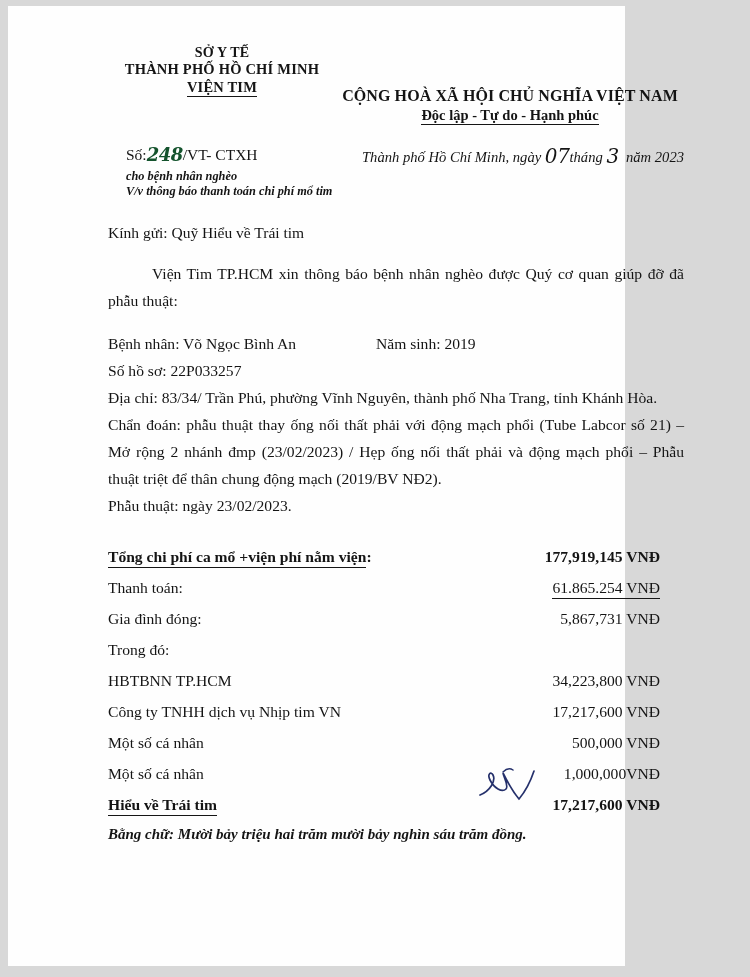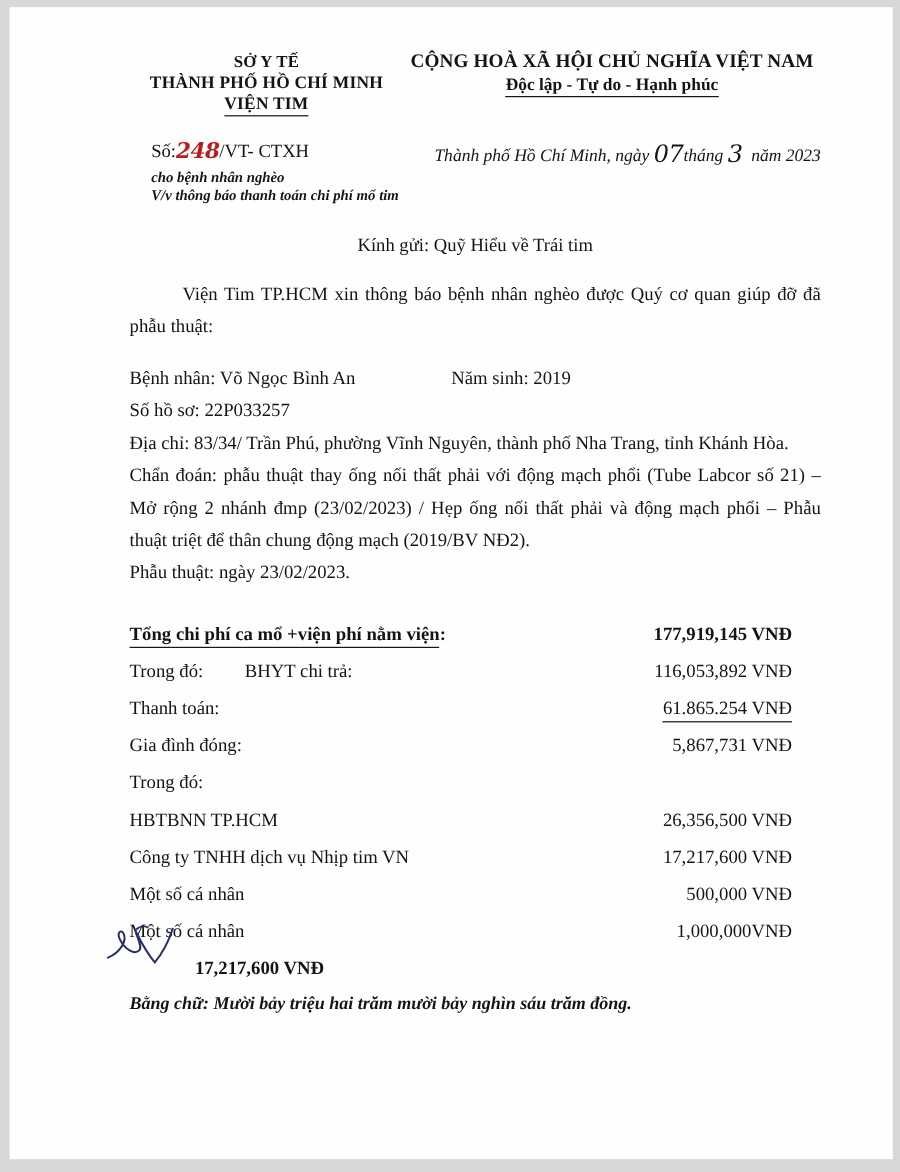--- a/index.html
+++ b/index.html
@@ -5,35 +5,35 @@
   html,body{margin:0;padding:0;}
   body{
     width:750px;height:977px;
     background:#d8d8d8;
     font-family:"Liberation Serif","DejaVu Serif",serif;
     overflow:hidden;
   }
   .page{
     position:absolute;
     left:8px;top:6px;
-    width:736px;height:960px;
+    width:617px;height:960px;
     background:#fefefe;
     box-sizing:border-box;
   }
   .sheet{
     position:absolute;
     left:100px;top:36px;
     width:576px;
     color:#141414;
   }
 
   
   .hdr{display:flex;align-items:flex-start;}
   .hdr-left{width:228px;text-align:center;padding-top:2px;}
-  .hdr-right{flex:1;text-align:center;}
+  .hdr-right{flex:1;text-align:center;margin-top:44px;}
   .org1,.org2,.org3{
     font-weight:bold;font-size:14.5px;line-height:17px;letter-spacing:.2px;
   }
   .org1{font-size:14px;}
   .org3{display:inline-block;border-bottom:1.3px solid #151515;padding-bottom:0px;}
   .nation{
     font-weight:bold;font-size:16px;line-height:19px;letter-spacing:.1px;
   }
   .motto{
     font-weight:bold;font-size:14.5px;line-height:18px;
@@ -41,40 +41,40 @@
   }
 
   
   .row2{display:flex;align-items:flex-start;margin-top:19px;}
   .numblk{width:250px;padding-left:18px;}
   .numline{font-size:15.5px;line-height:19px;white-space:nowrap;}
   .hand{
     font-family:"DejaVu Serif",serif;
     font-style:italic;font-weight:bold;
     font-size:18px;
-    color:#b91c1c;
+    color:#14532d;
     letter-spacing:-.5px;
     position:relative;top:1px;
   }
   .subject{
     font-style:italic;font-weight:bold;font-size:12.3px;line-height:14.5px;
     margin-top:5px;
   }
   .dateblk{flex:1;text-align:left;padding-top:2px;}
   .dateline{
     font-style:italic;font-size:14.6px;line-height:18px;white-space:nowrap;
   }
   .hand-sm{
     font-family:"DejaVu Serif",serif;
     font-style:italic;font-weight:normal;font-size:20px;letter-spacing:-.4px;
     position:relative;top:1px;
   }
 
   
-  .kinhgui{text-align:center;font-size:15.5px;margin-top:26px;}
+  .kinhgui{text-align:left;font-size:15.5px;margin-top:26px;}
   .para{
     font-size:15.6px;line-height:27px;text-align:justify;
     margin-top:18px;text-indent:44px;
   }
   .line{font-size:15.6px;line-height:27px;}
   .block{margin-top:16px;}
   .justify{text-align:justify;text-justify:inter-word;}
 
   .patient{display:flex;}
   .patient .nm{width:268px;}
@@ -160,61 +160,58 @@
     <div class="line">Phẫu thuật: ngày 23/02/2023.</div>
   </div>
 
   <div class="money">
 
     <div class="mrow">
       <span class="mlabel"><span class="b u">Tổng chi phí ca mổ +viện phí nằm viện</span><span class="b">:</span></span>
       <span class="mamt b">177,919,145 VNĐ</span>
     </div>
 
-    <div class="mrow">
-      <span class="mlabel"><span class="ind">Trong đó:</span><span>BHYT chi trả:</span></span>
-      <span class="mamt">116,053,892 VNĐ</span>
-    </div>
 
     <div class="mrow">
       <span class="mlabel">Thanh toán:</span>
       <span class="mamt"><span class="u">61.865.254 VNĐ</span></span>
     </div>
 
     <div class="mrow">
       <span class="mlabel">Gia đình đóng:</span>
       <span class="mamt">5,867,731 VNĐ</span>
     </div>
 
     <div class="mrow">
       <span class="mlabel">Trong đó:</span>
       <span class="mamt"></span>
     </div>
 
     <div class="mrow">
       <span class="mlabel">HBTBNN TP.HCM</span>
-      <span class="mamt">26,356,500 VNĐ</span>
+      <span class="mamt">34,223,800 VNĐ</span>
     </div>
 
     <div class="mrow">
       <span class="mlabel">Công ty TNHH dịch vụ Nhịp tim VN</span>
       <span class="mamt">17,217,600 VNĐ</span>
     </div>
 
     <div class="mrow">
       <span class="mlabel">Một số cá nhân</span>
       <span class="mamt">500,000 VNĐ</span>
     </div>
 
     <div class="mrow">
       <span class="mlabel">Một số cá nhân</span>
       <span class="mamt">1,000,000VNĐ</span>
     </div>
 
     <div class="mrow">
+      <span class="mlabel"><span class="b u">Hiểu về Trái tim</span></span>
       <span class="mamt b sig-wrap">
         <span>17,217,600 VNĐ</span>
         <svg class="sig" viewBox="0 0 62 40">
           <path d="M4 30 C14 26 20 16 17 10 C15 6 11 9 14 15 C18 23 26 28 30 24 C33 21 28 13 27 8 C31 16 38 28 43 34 C48 28 54 18 58 6" fill="none" stroke="#25306b" stroke-width="1.7" stroke-linecap="round"></path>
           <path d="M27 7 C30 4 34 3 37 5" fill="none" stroke="#25306b" stroke-width="1.5" stroke-linecap="round"></path>
         </svg>
       </span>
     </div>
 
     <div class="bangchu">Bằng chữ: Mười bảy triệu hai trăm mười bảy nghìn sáu trăm đồng.</div>

